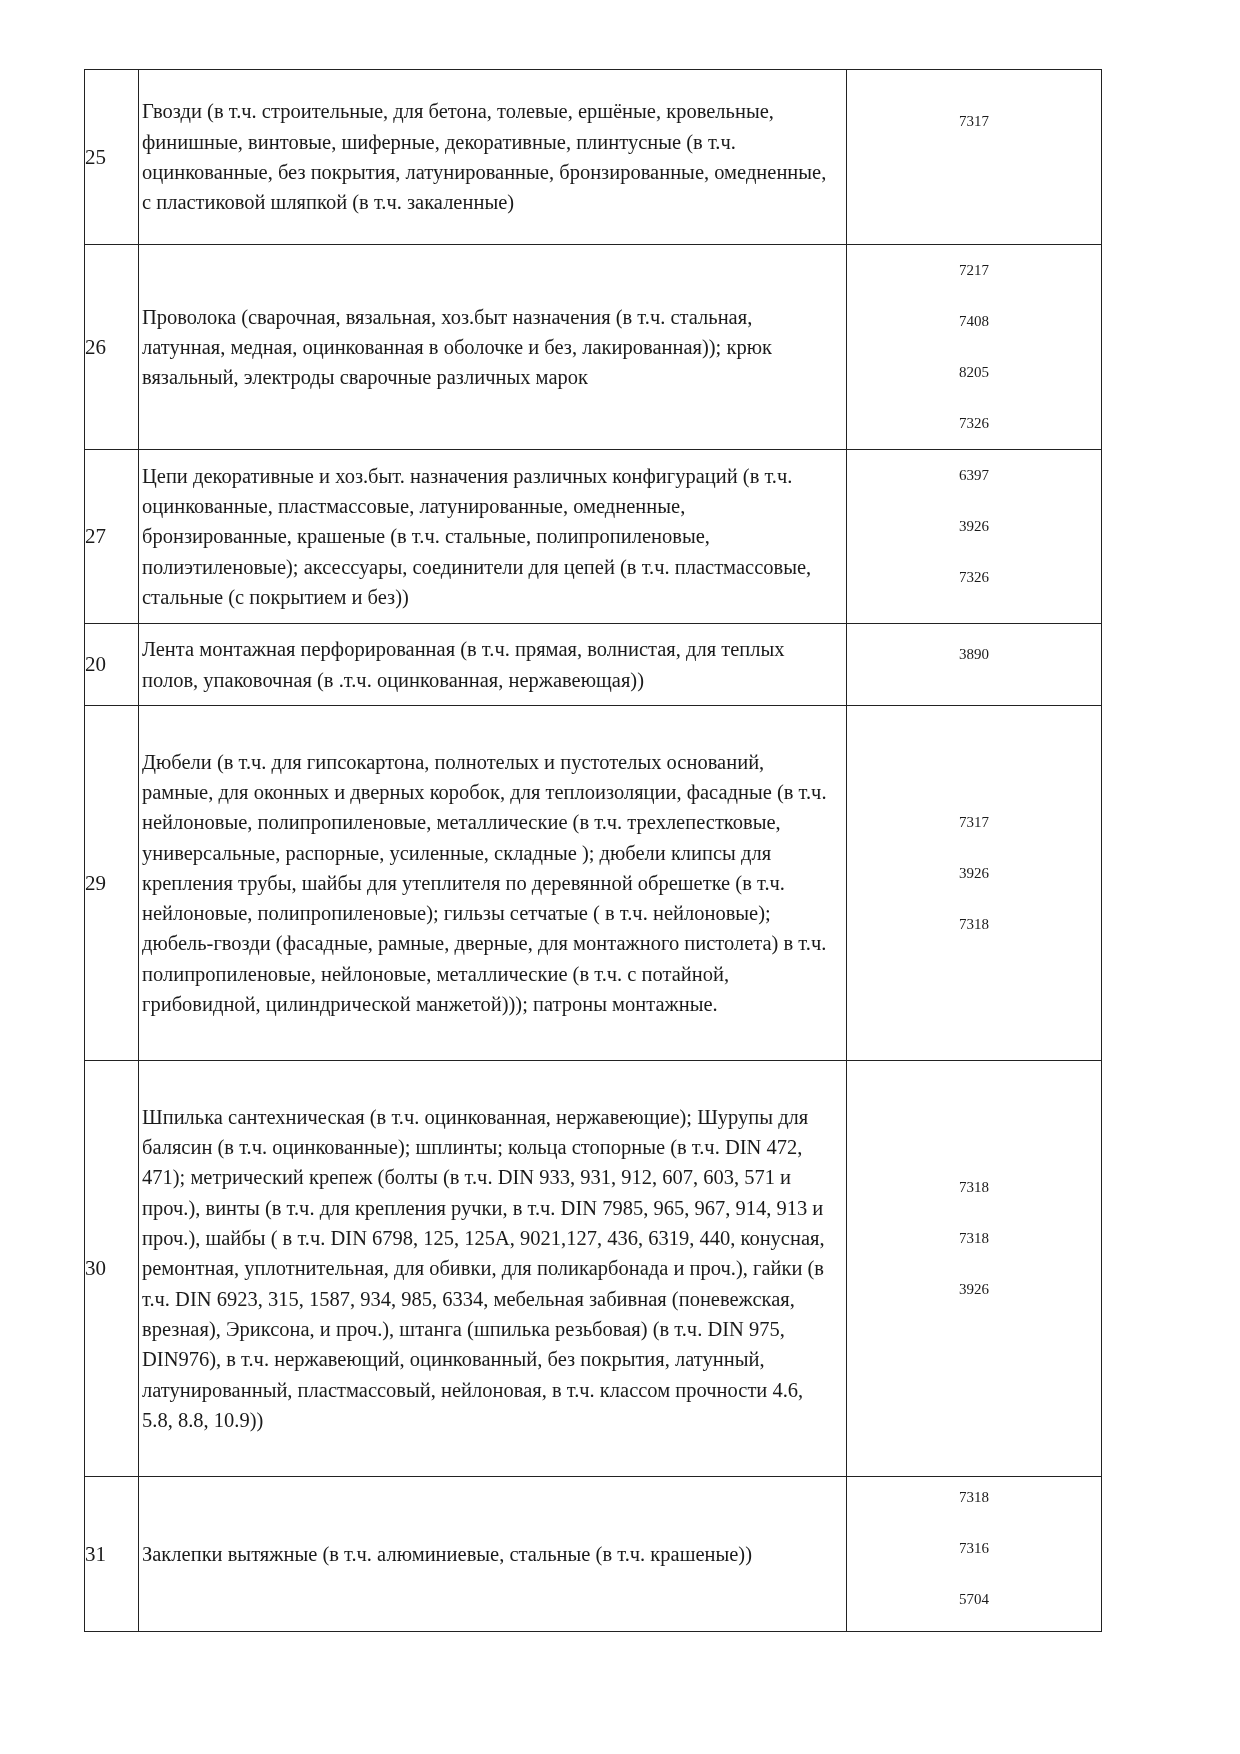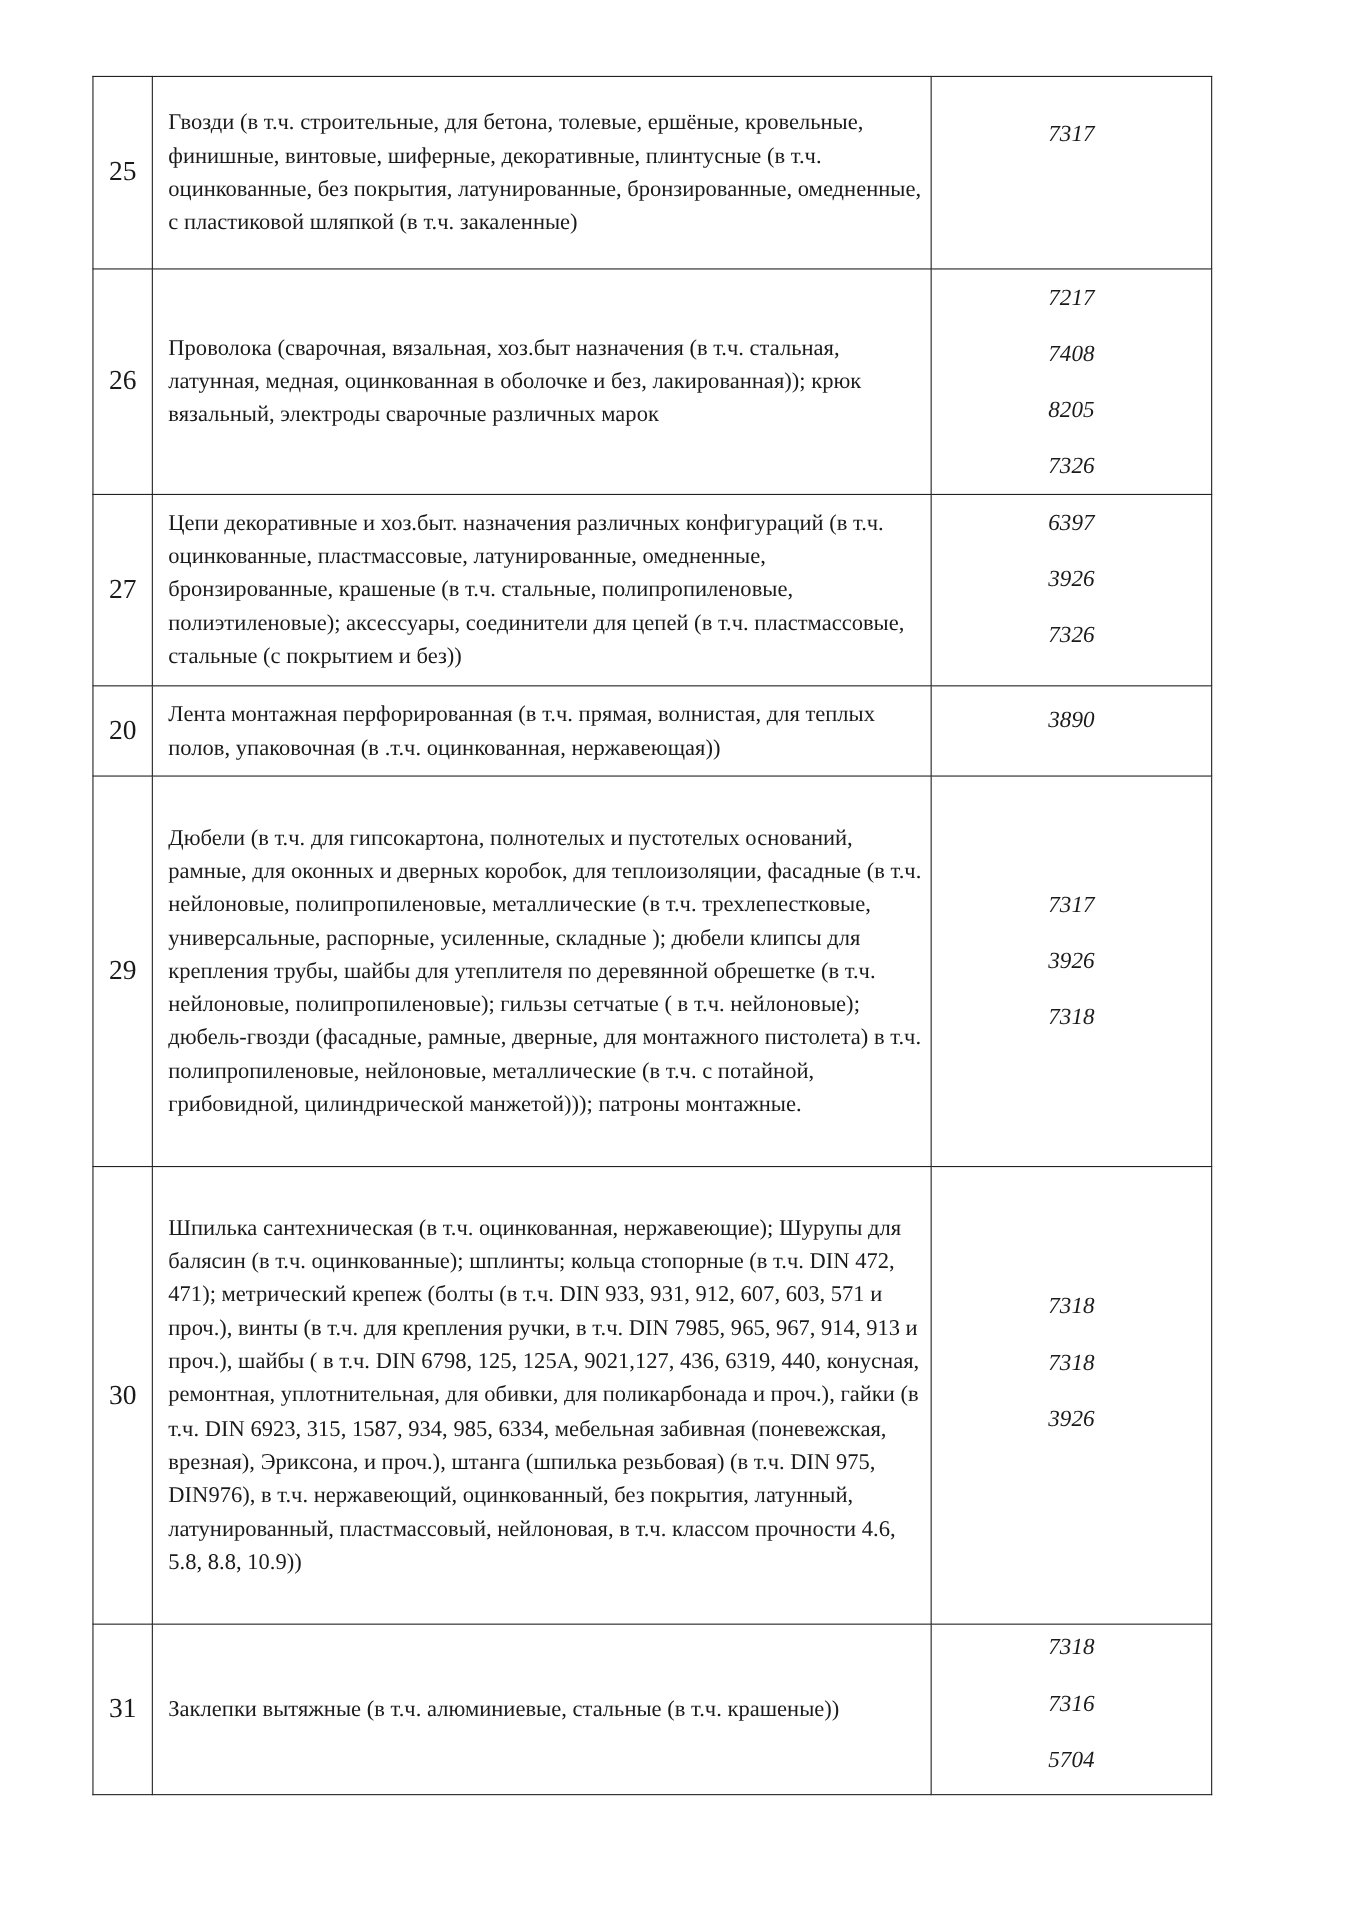--- a/index.html
+++ b/index.html
@@ -4,23 +4,23 @@
 <style>
   html, body { margin: 0; padding: 0; background: #ffffff; }
   body { width: 1240px; height: 1754px; position: relative; overflow: hidden;
          font-family: "Liberation Serif", serif; color: #1a1a1a; }
   .doc-table { position: absolute; left: 84px; top: 69px; width: 1017px;
                border-collapse: collapse; table-layout: fixed; }
   .doc-table td { border: 1.5px solid #222; vertical-align: middle; padding: 0; }
   .col-num { width: 54px; }
   .col-desc { width: 708px; }
   .col-code { width: 255px; }
-  td.num { text-align: center; font-size: 25px; }
-  td.desc { font-size: 20.5px; line-height: 30.3px; padding: 0 8px 0 14px; }
-  td.code { text-align: left; font-size: 21px; font-style: italic; }
+  td.num { text-align: left; font-size: 21px; }
+  td.desc { font-size: 20.5px; line-height: 30.3px; padding: 0 8px 0 3px; }
+  td.code { text-align: left; font-size: 15px; }
   .code-list { display: flex; flex-direction: column; align-items: center; }
   .code-item { line-height: 51px; }
   .r25 { height: 175px; }
   .r26 { height: 204px; }
   .r27 { height: 174px; }
   .r28 { height: 82px; }
   .r29 { height: 355px; }
   .r30 { height: 416px; }
   .r31 { height: 155px; }
 </style>

